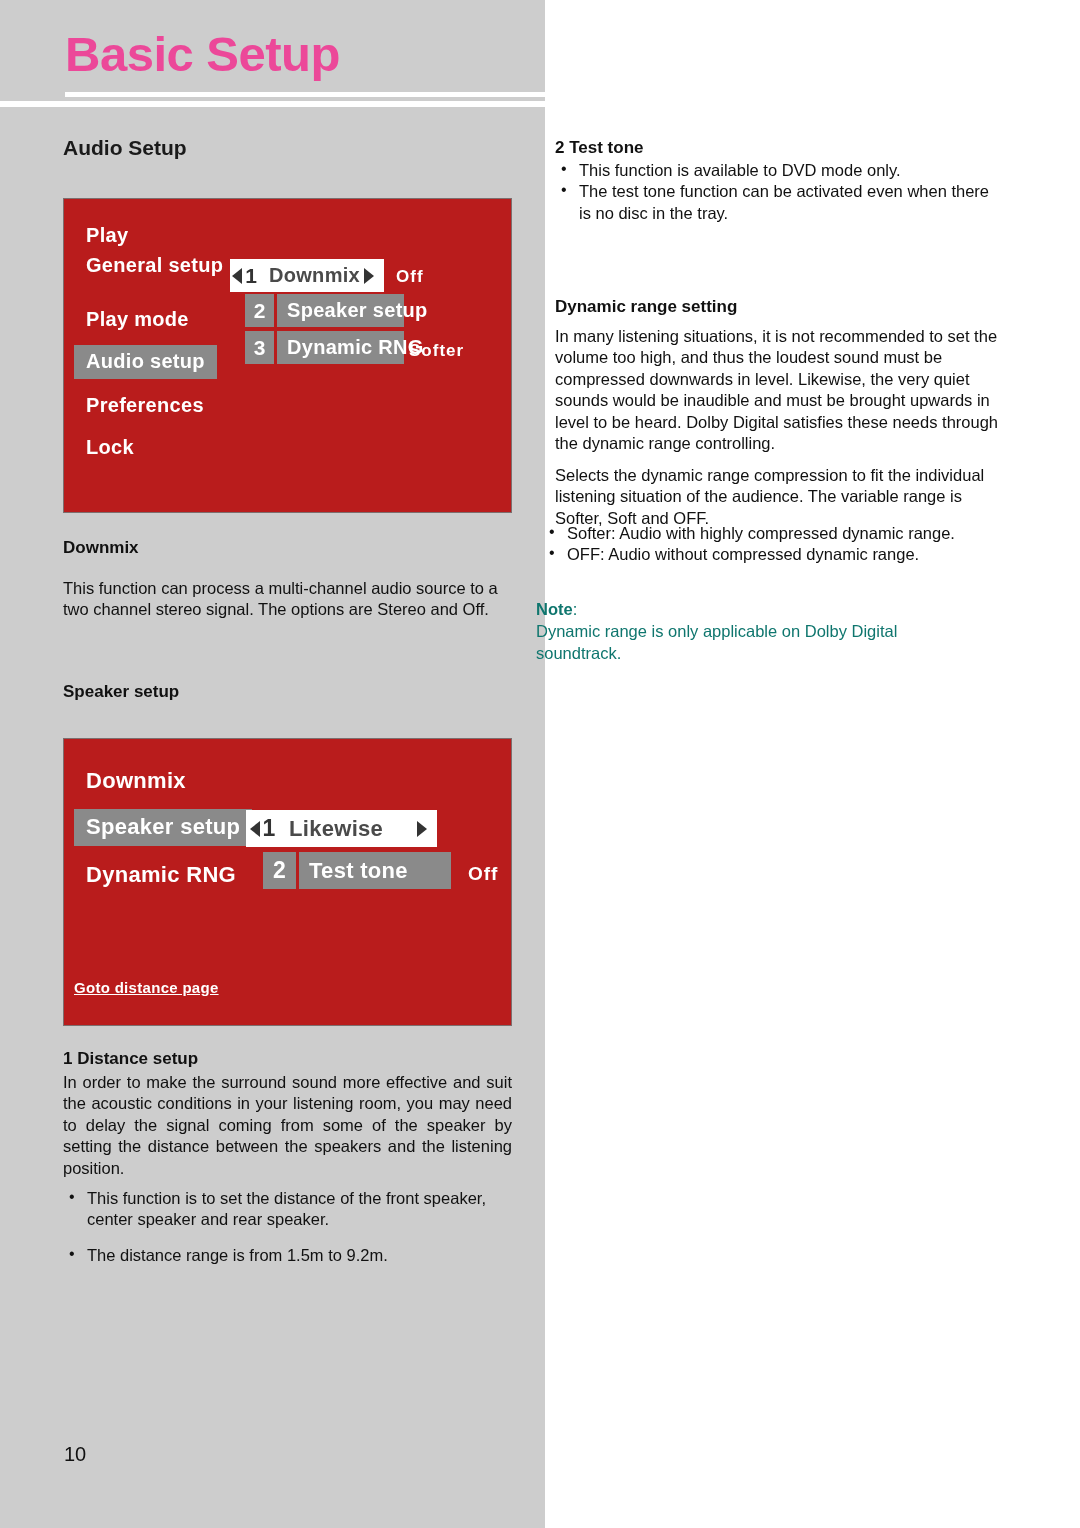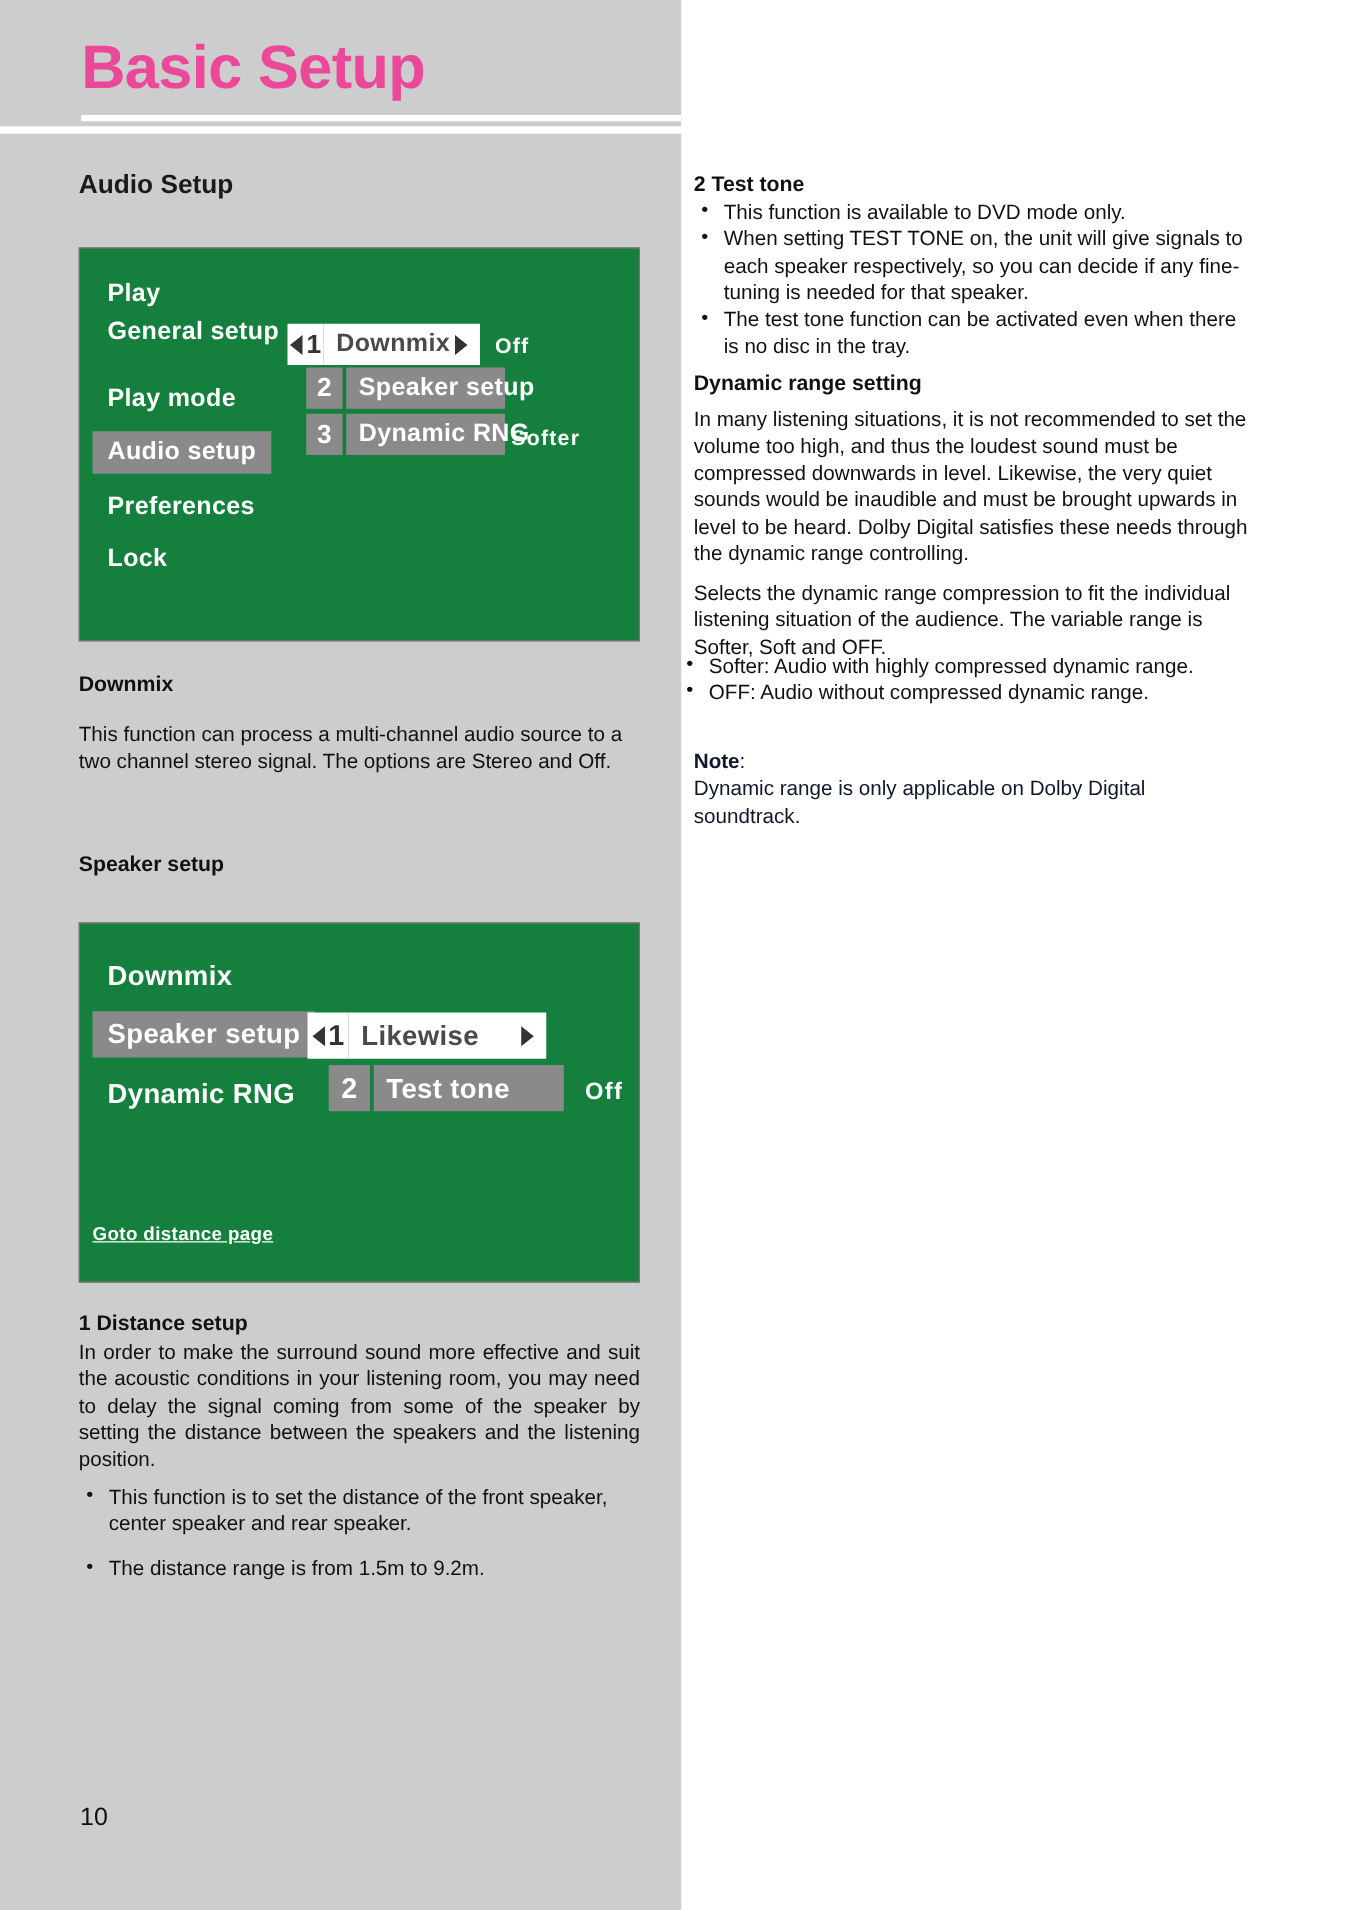--- a/index.html
+++ b/index.html
@@ -60,21 +60,21 @@
     top: 136px;
     font-size: 21px;
     font-weight: bold;
     color: #1a1a1a;
   }
 
   
   .osd {
     position: absolute;
     left: 63px;
-    background: #15803d;
+    background: #b91c1c;
     border: 1px solid #7d6e6e;
     box-sizing: border-box;
   }
   #osd-1 { top: 198px;  width: 449px; height: 315px; }
   #osd-2 { top: 738px;  width: 449px; height: 288px; }
 
   .osd-menu-item {
     position: absolute;
     font-size: 20px;
     font-weight: bold;
@@ -308,31 +308,30 @@
   <li>This function is to set the distance of the front speaker, center speaker and rear speaker.</li>
   <li>The distance range is from 1.5m to 9.2m.</li>
 </ul>
 
 <div id="page-number">10</div>
 
 <div class="r-h" style="left:555px; top:138px;">2 Test tone</div>
 
 <ul class="bullets" style="left:555px; top:160px; width:450px;">
   <li>This function is available to DVD mode only.</li>
-  <li>When setting TEST TONE on, the unit will give signals to each speaker respectively, so you can decide if any fine-tuning is needed for that speaker.</li>
   <li>The test tone function can be activated even when there is no disc in the tray.</li>
 </ul>
 
 <div class="r-h" style="left:555px; top:297px;">Dynamic range setting</div>
 
 <div class="body-p" style="left:555px; top:326px; width:450px;">In many listening situations, it is not recommended to set the volume too high, and thus the loudest sound must be compressed downwards in level. Likewise, the very quiet sounds would be inaudible and must be brought upwards in level to be heard. Dolby Digital satisfies these needs through the dynamic range controlling.</div>
 
 <div class="body-p" style="left:555px; top:465px; width:450px;">Selects the dynamic range compression to fit the individual listening situation of the audience. The variable range is Softer, Soft and OFF.</div>
 
 <ul class="bullets" style="left:543px; top:523px; width:470px;">
   <li>Softer: Audio with highly compressed dynamic range.</li>
   <li>OFF: Audio without compressed dynamic range.</li>
 </ul>
 
-<div style="position:absolute; left:555px; top:599px; font-size:16.5px; color:#0f172a; line-height:1.30; width:450px;">
+<div style="position:absolute; left:536px; top:599px; font-size:16.5px; color:#0f766e; line-height:1.30; width:450px;">
   <span class="note-lbl">Note</span><span>:</span>
   <div style="margin-top:1px;">Dynamic range is only applicable on Dolby Digital soundtrack.</div>
 </div>
 
 </body></html>

